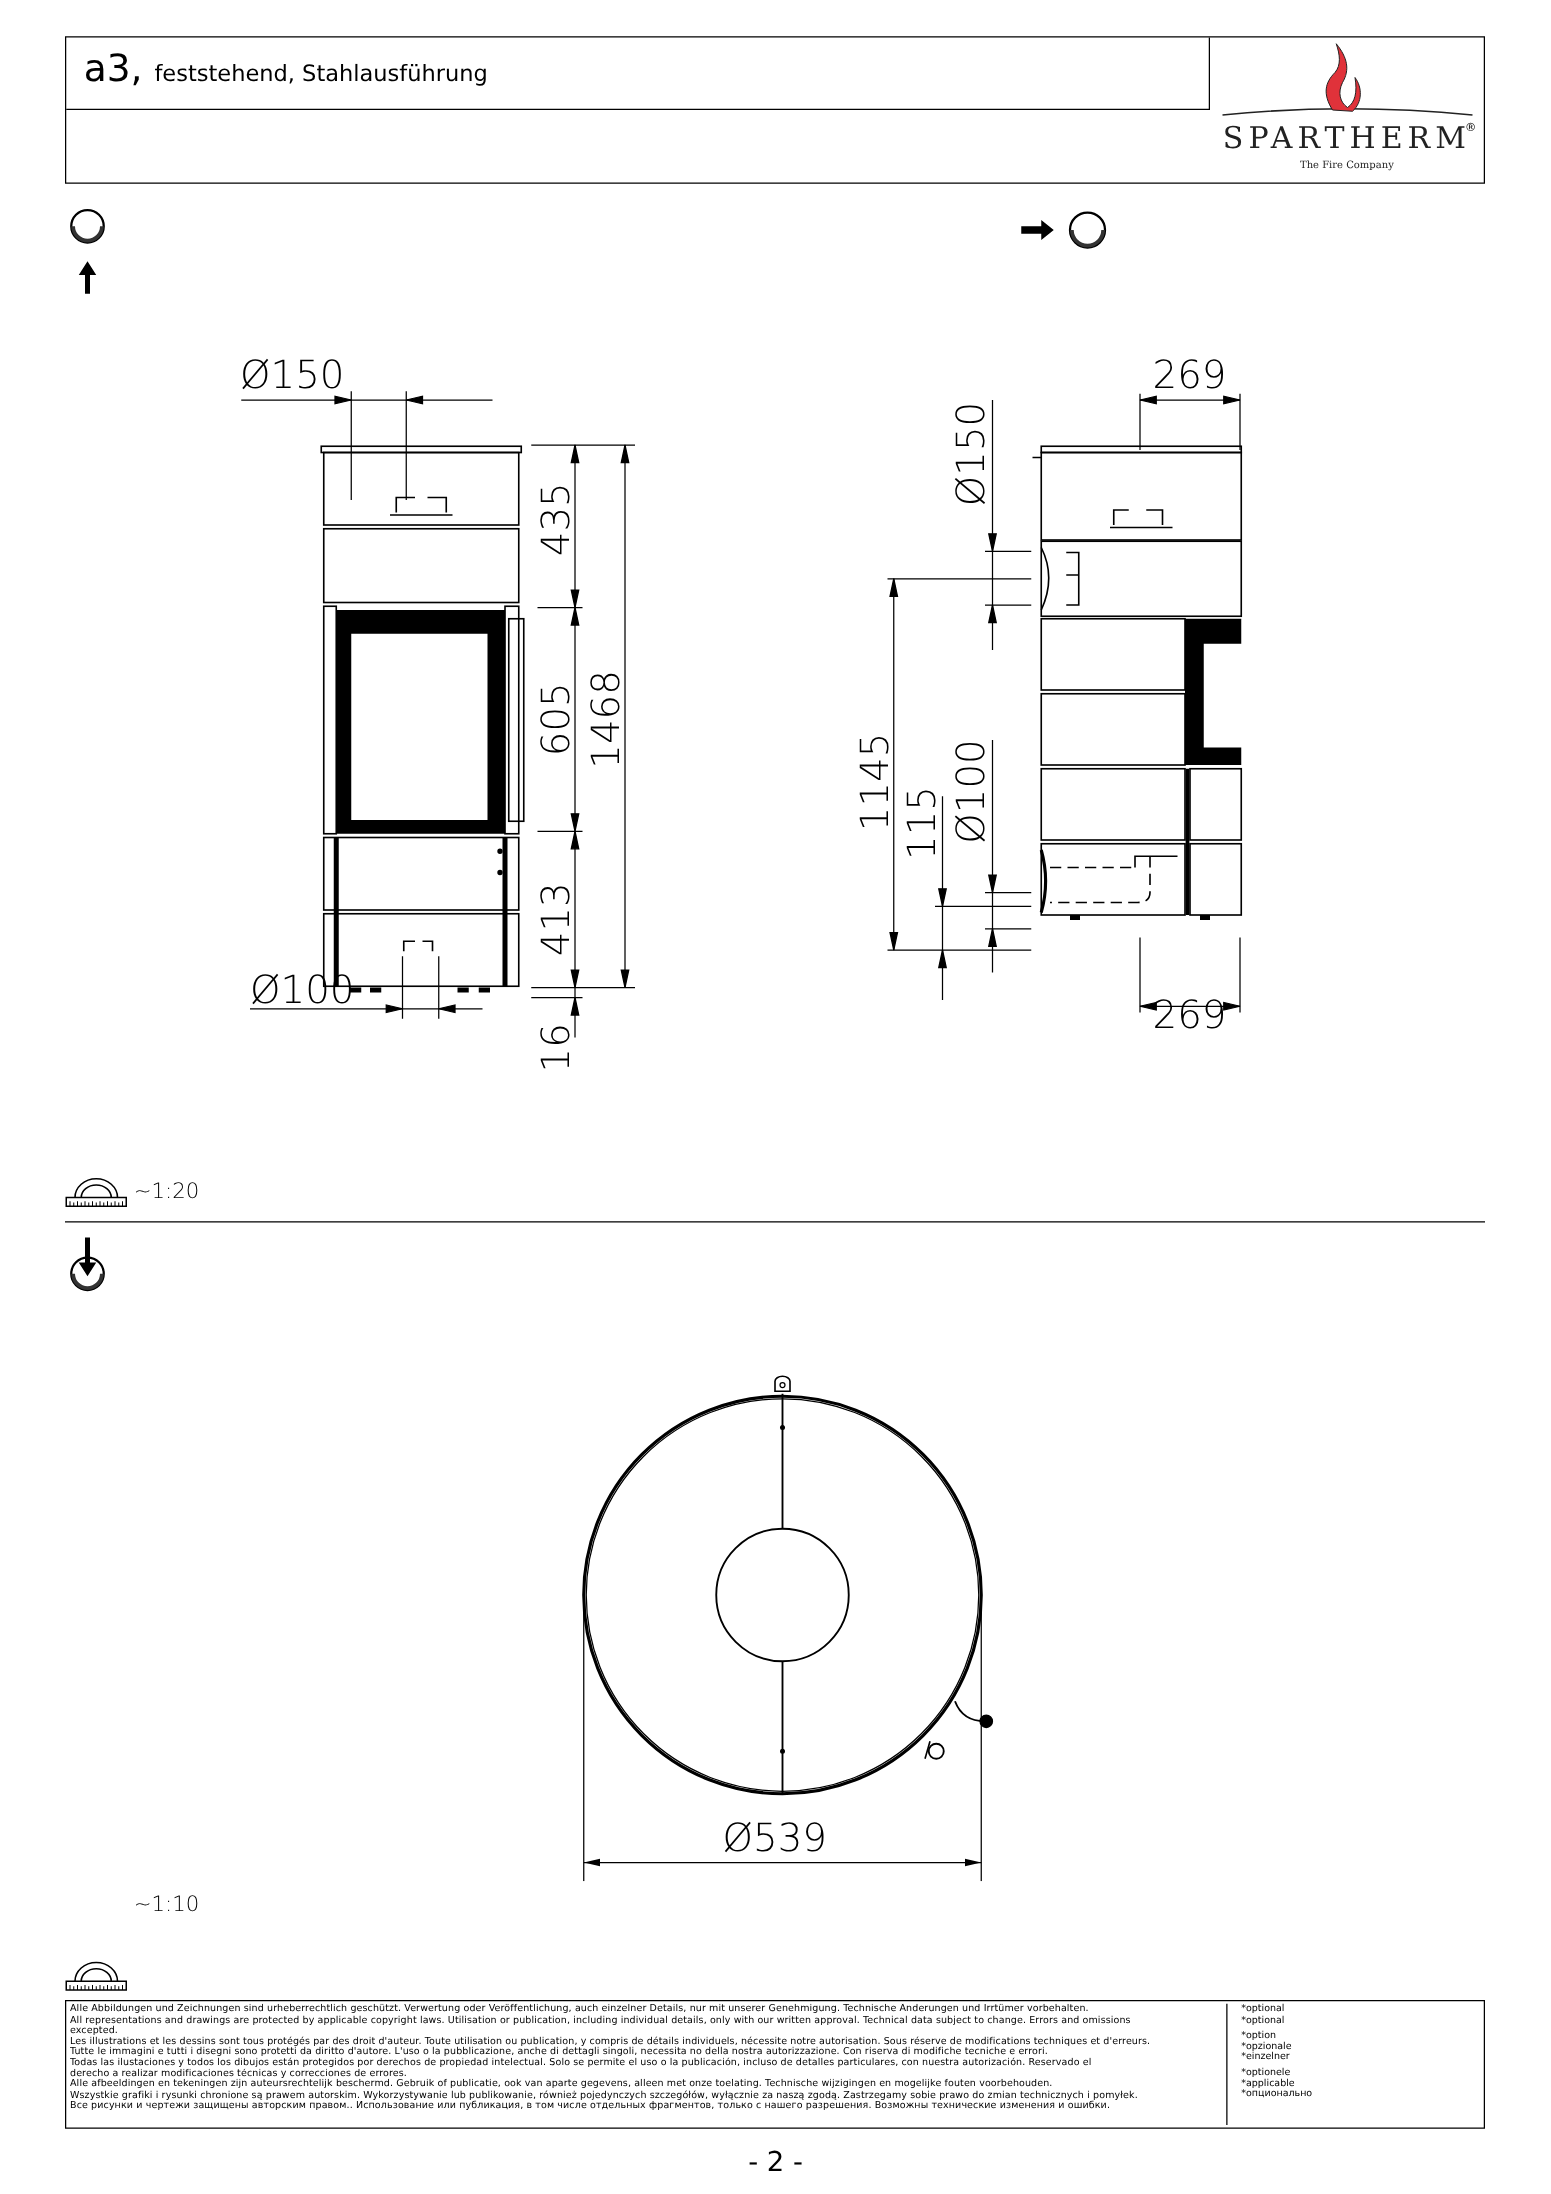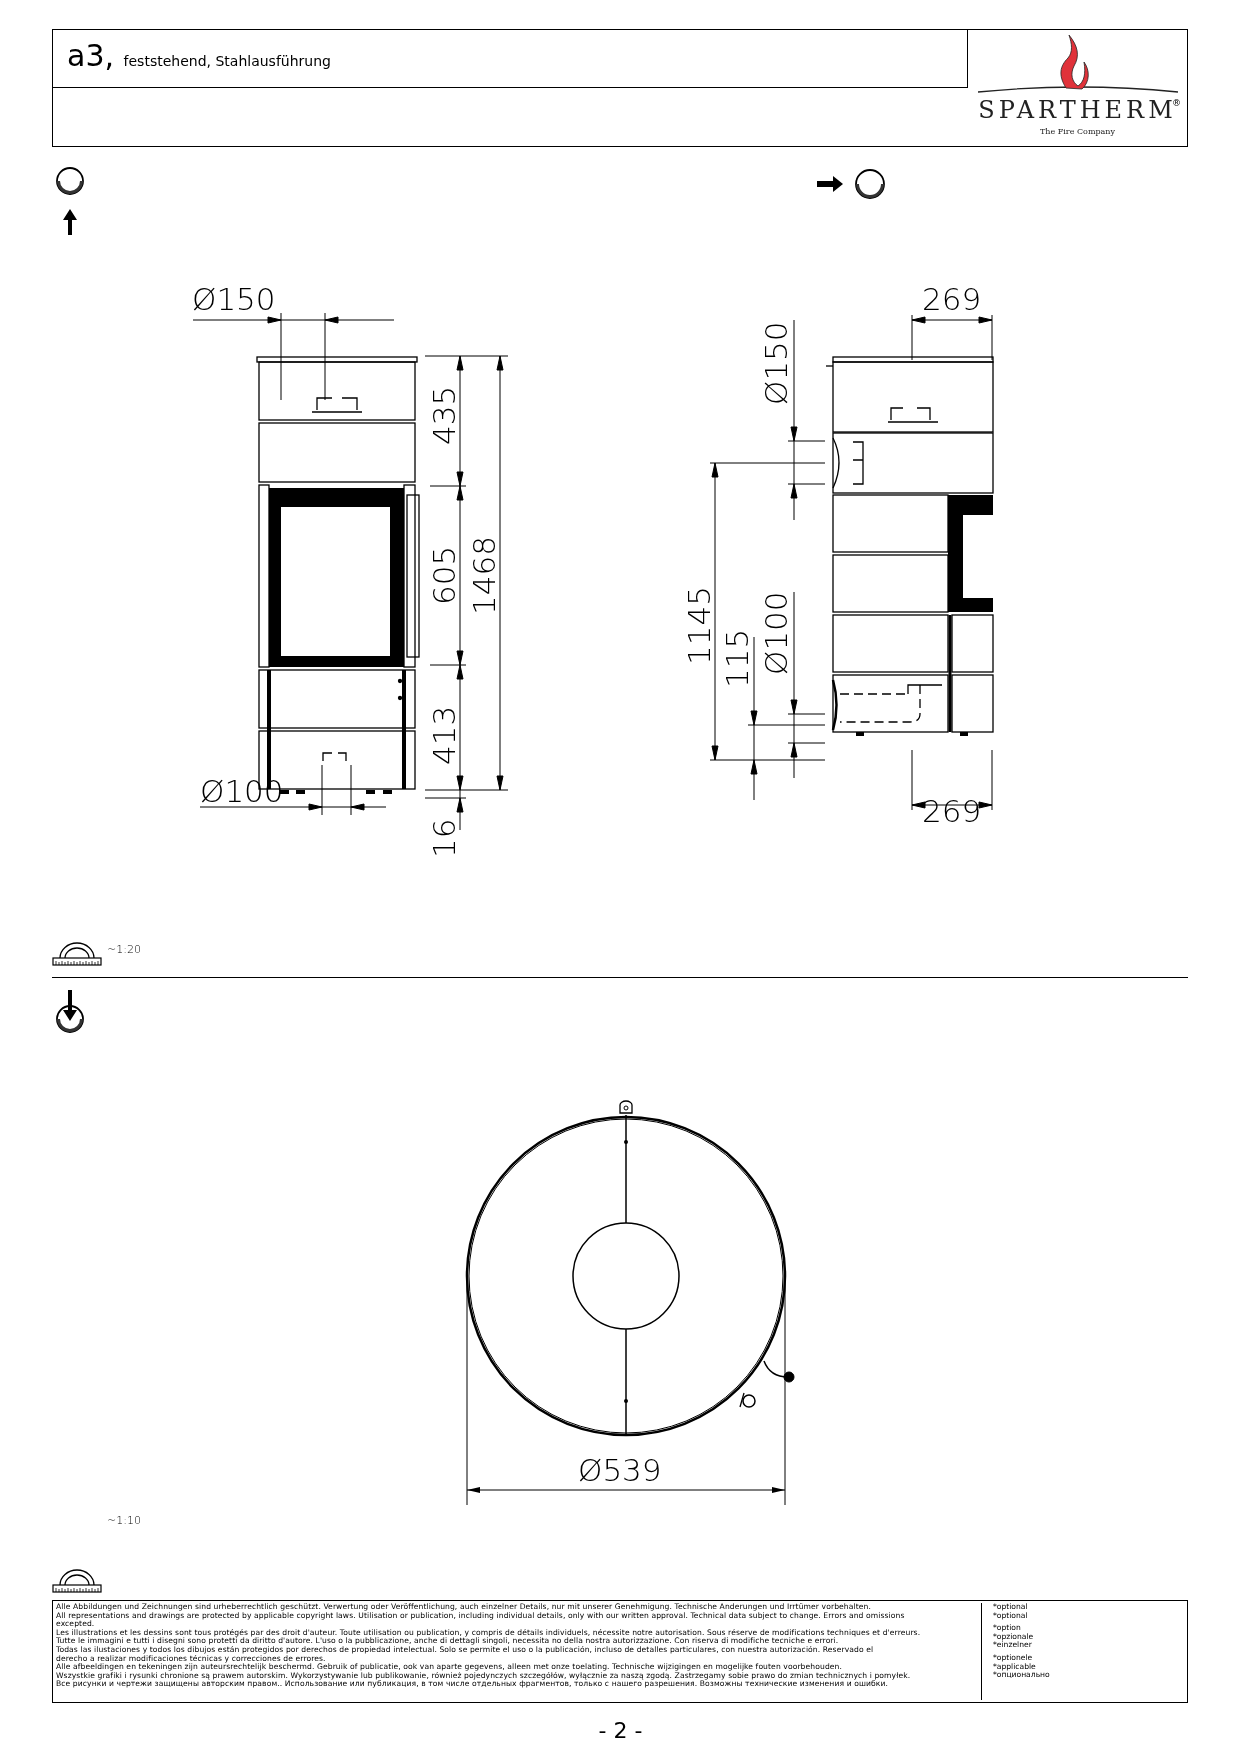--- a/index.html
+++ b/index.html
@@ -9,28 +9,28 @@
   
   .title-block { left:52px; top:29px; width:1136px; height:118px;
                  border:1.5px solid #000; box-sizing:border-box; }
   .tb-row1 { position:absolute; left:0; top:0; width:915px; height:58px;
              border-bottom:1.5px solid #000; border-right:1.5px solid #000; box-sizing:border-box; }
   .tb-row2 { position:absolute; left:0; top:58px; width:915px; height:59px; }
   .tb-cell { position:absolute; top:0; height:59px; border-right:1.5px solid #000;
              box-sizing:border-box; display:flex; align-items:center; justify-content:center;
              font-size:28px; font-weight:300; letter-spacing:0.5px; }
   .model { position:absolute; left:14px; top:8px; font-size:30px; }
-  .model .sub { font-size:14px; }
+  .model .sub { font-size:18px; }
   .logo-box { position:absolute; left:915px; top:0; width:219px; height:116px; }
   .logo-word { position:absolute; left:0; width:219px; top:66px; text-align:center;
                font-family:"DejaVu Serif", serif; font-size:24px; letter-spacing:4px; color:#222; }
   .logo-tag { position:absolute; left:0; width:219px; top:97px; text-align:center;
               font-family:"DejaVu Serif", serif; font-size:8px; color:#222; }
   .logo-reg { position:absolute; left:204px; top:68px; font-size:9px; }
-  .scale-label { font-size:11px; font-weight:300; }
+  .scale-label { font-size:17px; font-weight:300; }
   .sep-line { left:52px; width:1136px; height:0; border-top:1.5px solid #000; }
   .legal-box { left:52px; top:1600px; width:1136px; height:103px; border:1.5px solid #000;
                box-sizing:border-box; }
   .legal-text { position:absolute; left:3px; top:2px; width:926px; font-size:7.6px; line-height:8.6px;
                 letter-spacing:0.1px; border-right:1.5px solid #000; height:97px; box-sizing:border-box; }
   .legal-text div { white-space:nowrap; overflow:hidden; }
   .legal-opt { position:absolute; left:940px; top:2px; font-size:7.6px; line-height:8.6px; }
   .gap { height:4px; }
   .page-no { left:0; width:1241px; top:1718px; text-align:center; font-size:22px; }
   svg text { font-family:"DejaVu Sans", sans-serif; font-weight:300; }

